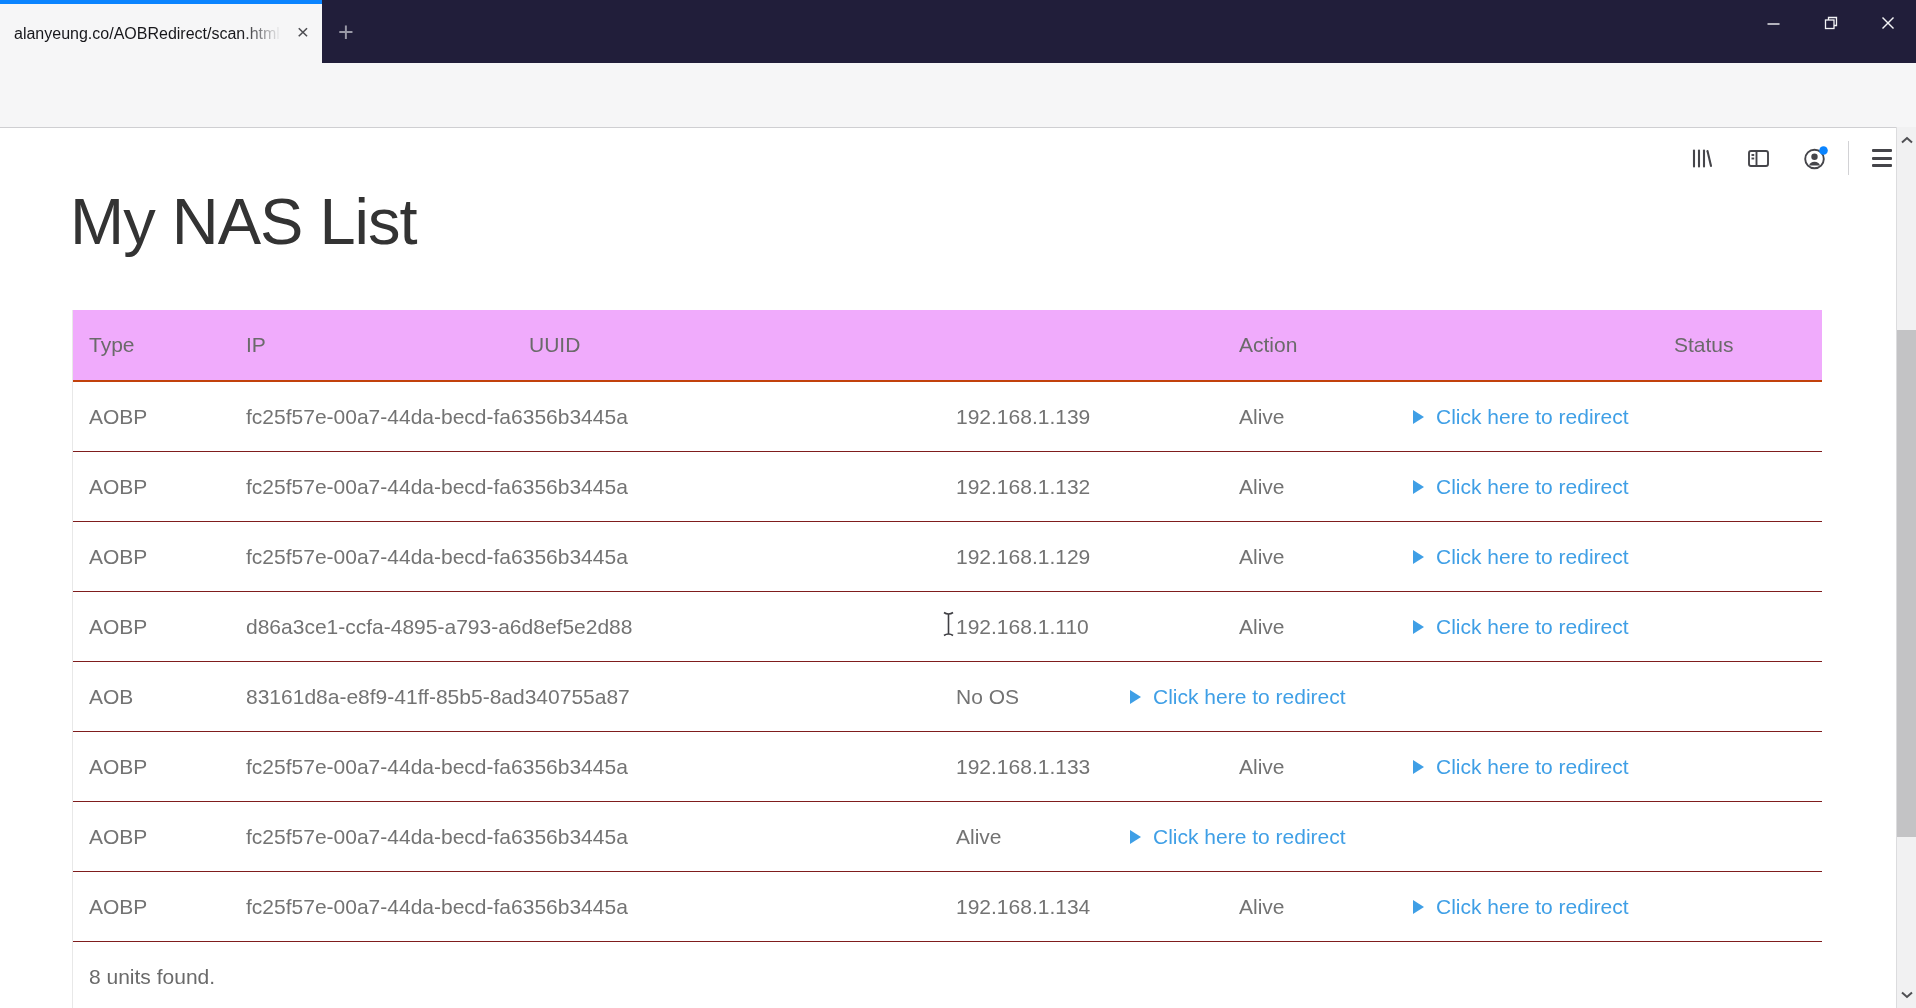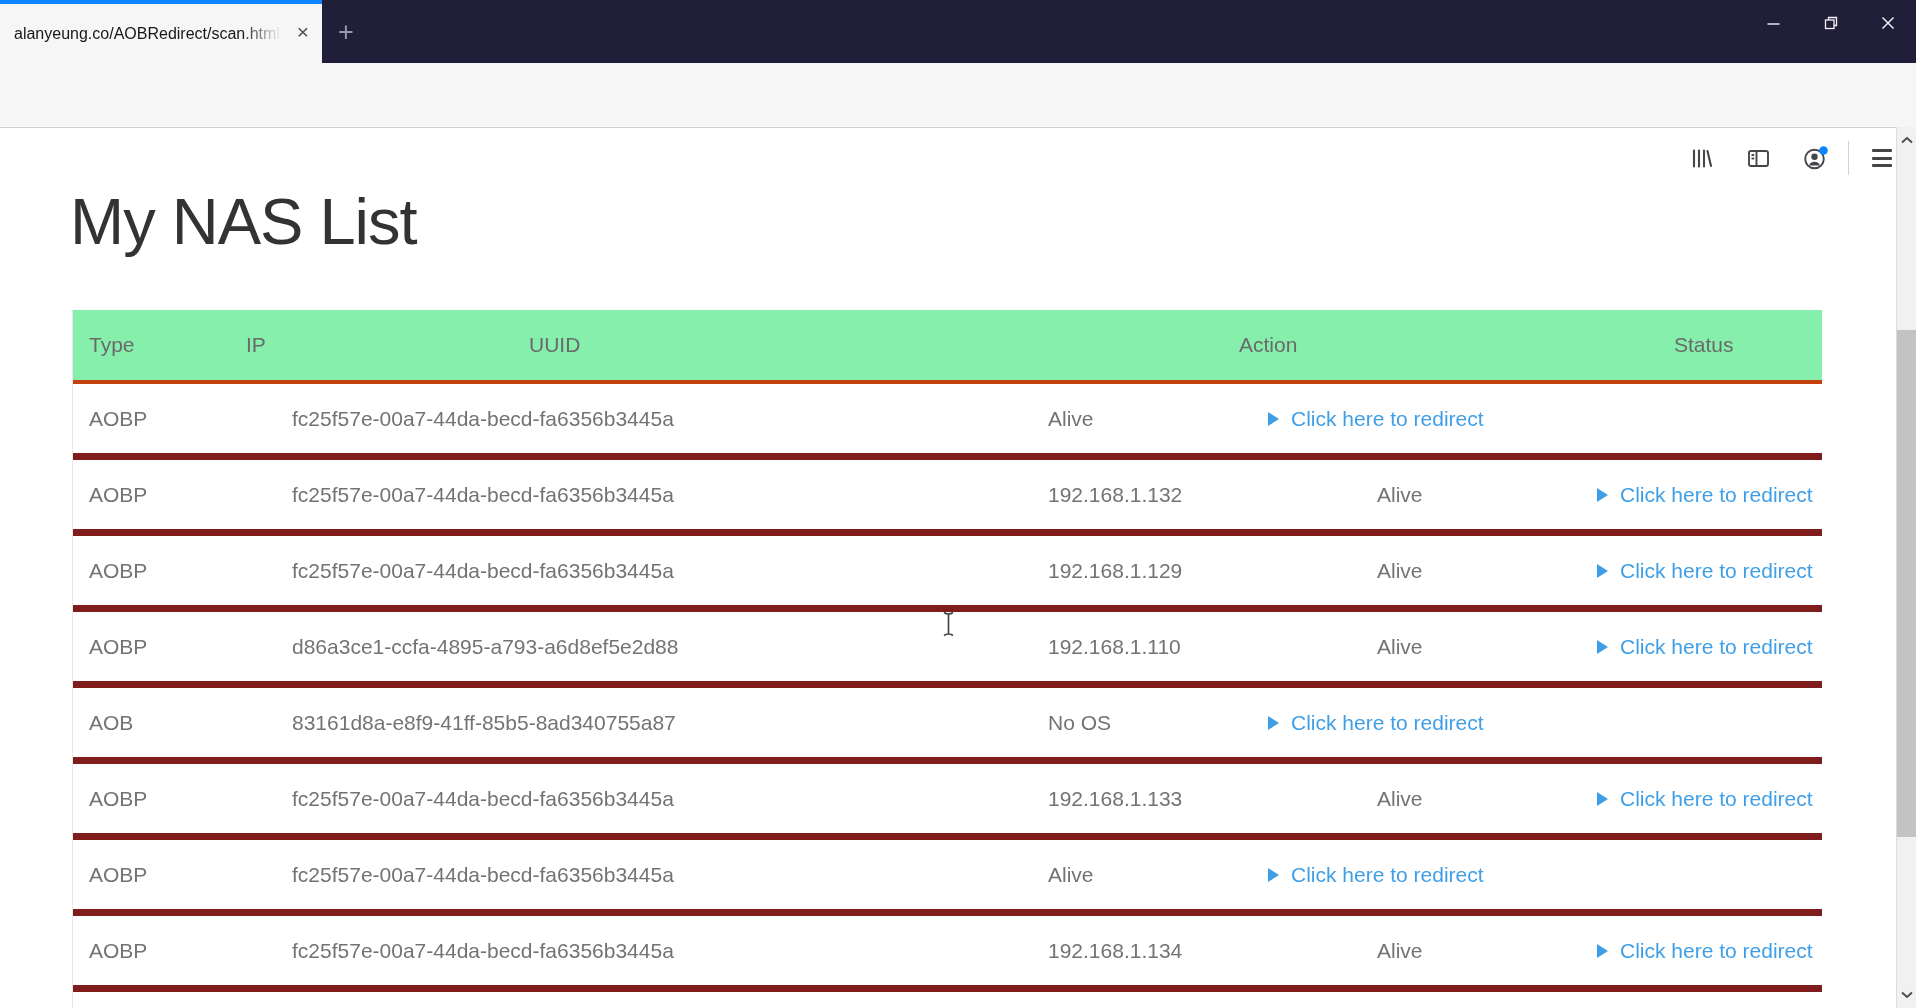--- a/index.html
+++ b/index.html
@@ -49,23 +49,23 @@
   .divider{position:absolute;left:1848px;top:78px;width:1px;height:34px;background:#d2d2d5;}
   .burger{display:flex;flex-direction:column;gap:4.5px;}
   .burger i{display:block;width:20px;height:3px;background:#45454a;border-radius:1px;}
 
   
   .content{position:absolute;left:0;top:128px;width:1557px;height:880px;background:#fff;}
   h1.pagetitle{position:absolute;left:70px;top:60px;margin:0;font-size:65px;line-height:68px;
                font-weight:500;color:#333;letter-spacing:-1px;}
 
   .nastable{position:absolute;left:72px;top:182px;width:1750px;border-left:1px solid #e8e8e8;box-sizing:border-box;}
-  .thead{display:flex;height:70px;background:#86efac;border-bottom:4px solid #c2410c;text-align:right;}
+  .thead{display:flex;height:70px;background:#f0abfc;border-bottom:2px solid #c2410c;text-align:right;}
   .th{font-size:21px;color:#6a6a6a;display:flex;align-items:center;padding-left:16px;box-sizing:border-box;}
-  .tr{display:flex;height:69px;border-bottom:7px solid #7f1d1d;background:#fff;gap:46px;}
+  .tr{display:flex;height:69px;border-bottom:1px solid #7f1d1d;background:#fff;}
   .td{font-size:21px;color:#737373;display:flex;align-items:center;padding-left:16px;box-sizing:border-box;white-space:nowrap;overflow:hidden;}
   .c1{width:157px;flex:none;}
   .c2{width:710px;flex:none;}
   .c3{width:283px;flex:none;}
   .c4{width:164px;flex:none;}
   .c5{flex:1;}
   .tri{width:0;height:0;border-left:11px solid #3f9fe6;border-top:7px solid transparent;
        border-bottom:7px solid transparent;margin:0 12px 0 10px;flex:none;}
   .redirect{font-size:21px;color:#3f9fe6;text-decoration:none;cursor:pointer;}
   .tfoot{display:flex;align-items:center;height:70px;padding-left:16px;font-size:21px;color:#6a6a6a;
@@ -205,20 +205,21 @@
         <div class="th c1">Type</div>
         <div class="th c3">IP</div>
         <div class="th c2">UUID</div>
         <div class="th c5">Action</div>
         <div class="th c4">Status</div>
       </div>
       <div>
   <div class="tr">
     <div class="td c1">AOBP</div>
     <div class="td c2">fc25f57e-00a7-44da-becd-fa6356b3445a</div>
+    <div class="td c3">192.168.1.139</div>
     <div class="td c4">Alive</div>
     <div class="td c5">
       <span class="tri"></span>
       <a class="redirect">Click here to redirect</a>
     </div>
   </div>
 
   <div class="tr">
     <div class="td c1">AOBP</div>
     <div class="td c2">fc25f57e-00a7-44da-becd-fa6356b3445a</div>

